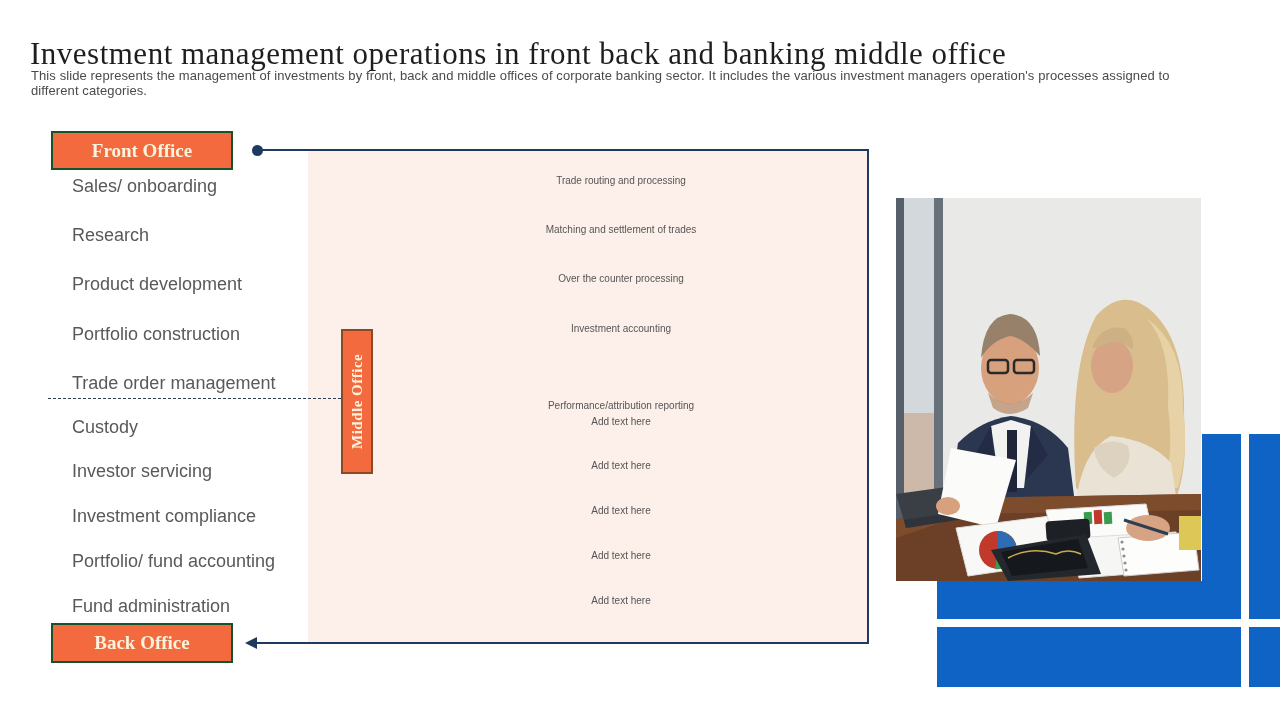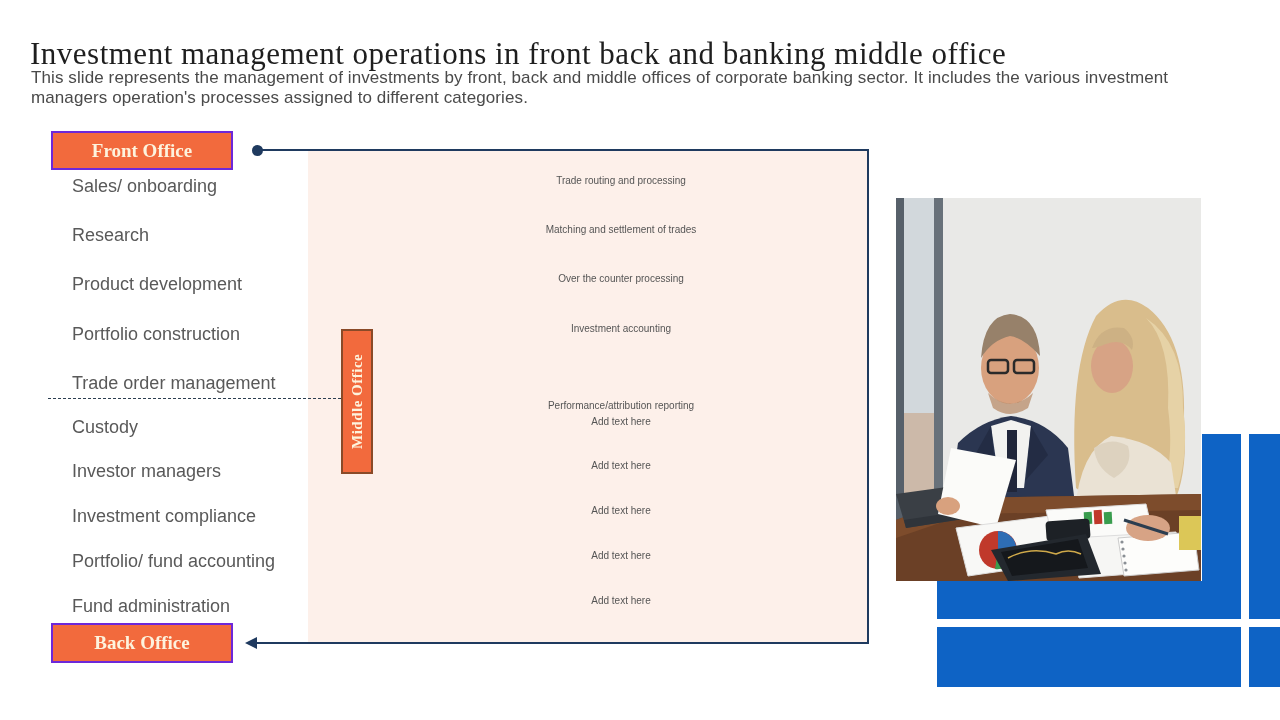--- a/index.html
+++ b/index.html
@@ -7,25 +7,25 @@
     position:relative;width:1280px;height:720px;background:#ffffff;
     overflow:hidden;font-family:"Liberation Sans",sans-serif;
   }
   .title{
     position:absolute;left:30px;top:36px;margin:0;
     font-family:"Liberation Serif",serif;font-weight:400;
     font-size:31px;letter-spacing:0.5px;color:#1e1e1e;white-space:nowrap;
   }
   .subtitle{
     position:absolute;left:31px;top:68px;margin:0;width:1160px;
-    font-size:17px;color:#4a4a4a;letter-spacing:0.1px;
+    font-size:13px;color:#4a4a4a;letter-spacing:0.1px;
   }
   .office-btn{
     position:absolute;left:51px;width:182px;height:39px;
-    background:#f26a3d;border:2px solid #6d28d9;box-sizing:border-box;
+    background:#f26a3d;border:2px solid #14532d;box-sizing:border-box;
     display:flex;align-items:center;justify-content:center;
     font-family:"Liberation Serif",serif;font-weight:700;font-size:19px;
     color:#fdf3dd;cursor:pointer;
   }
   .front-btn{top:131px;}
   .back-btn{top:623px;height:40px;}
   .connector-dot{
     position:absolute;left:252px;top:145px;width:11px;height:11px;
     border-radius:50%;background:#1f3a5f;
   }
@@ -95,21 +95,21 @@
   <div class="dashed-connector"></div>
   <div class="middle-tag">Middle Office</div>
 
   <div>
       <div class="left-item" style="top: 176px;">Sales/ onboarding</div>
       <div class="left-item" style="top: 225px;">Research</div>
       <div class="left-item" style="top: 274px;">Product development</div>
       <div class="left-item" style="top: 324px;">Portfolio construction</div>
       <div class="left-item" style="top: 373px;">Trade order management</div>
       <div class="left-item" style="top: 417px;">Custody</div>
-      <div class="left-item" style="top: 461px;">Investor managers</div>
+      <div class="left-item" style="top: 461px;">Investor servicing</div>
       <div class="left-item" style="top: 506px;">Investment compliance</div>
       <div class="left-item" style="top: 551px;">Portfolio/ fund accounting</div>
       <div class="left-item" style="top: 596px;">Fund administration</div>
     </div>
 
   <div>
       <div class="panel-item" style="top: 175px;">Trade routing and processing</div>
       <div class="panel-item" style="top: 224px;">Matching and settlement of trades</div>
       <div class="panel-item" style="top: 273px;">Over the counter processing</div>
       <div class="panel-item" style="top: 323px;">Investment accounting</div>

